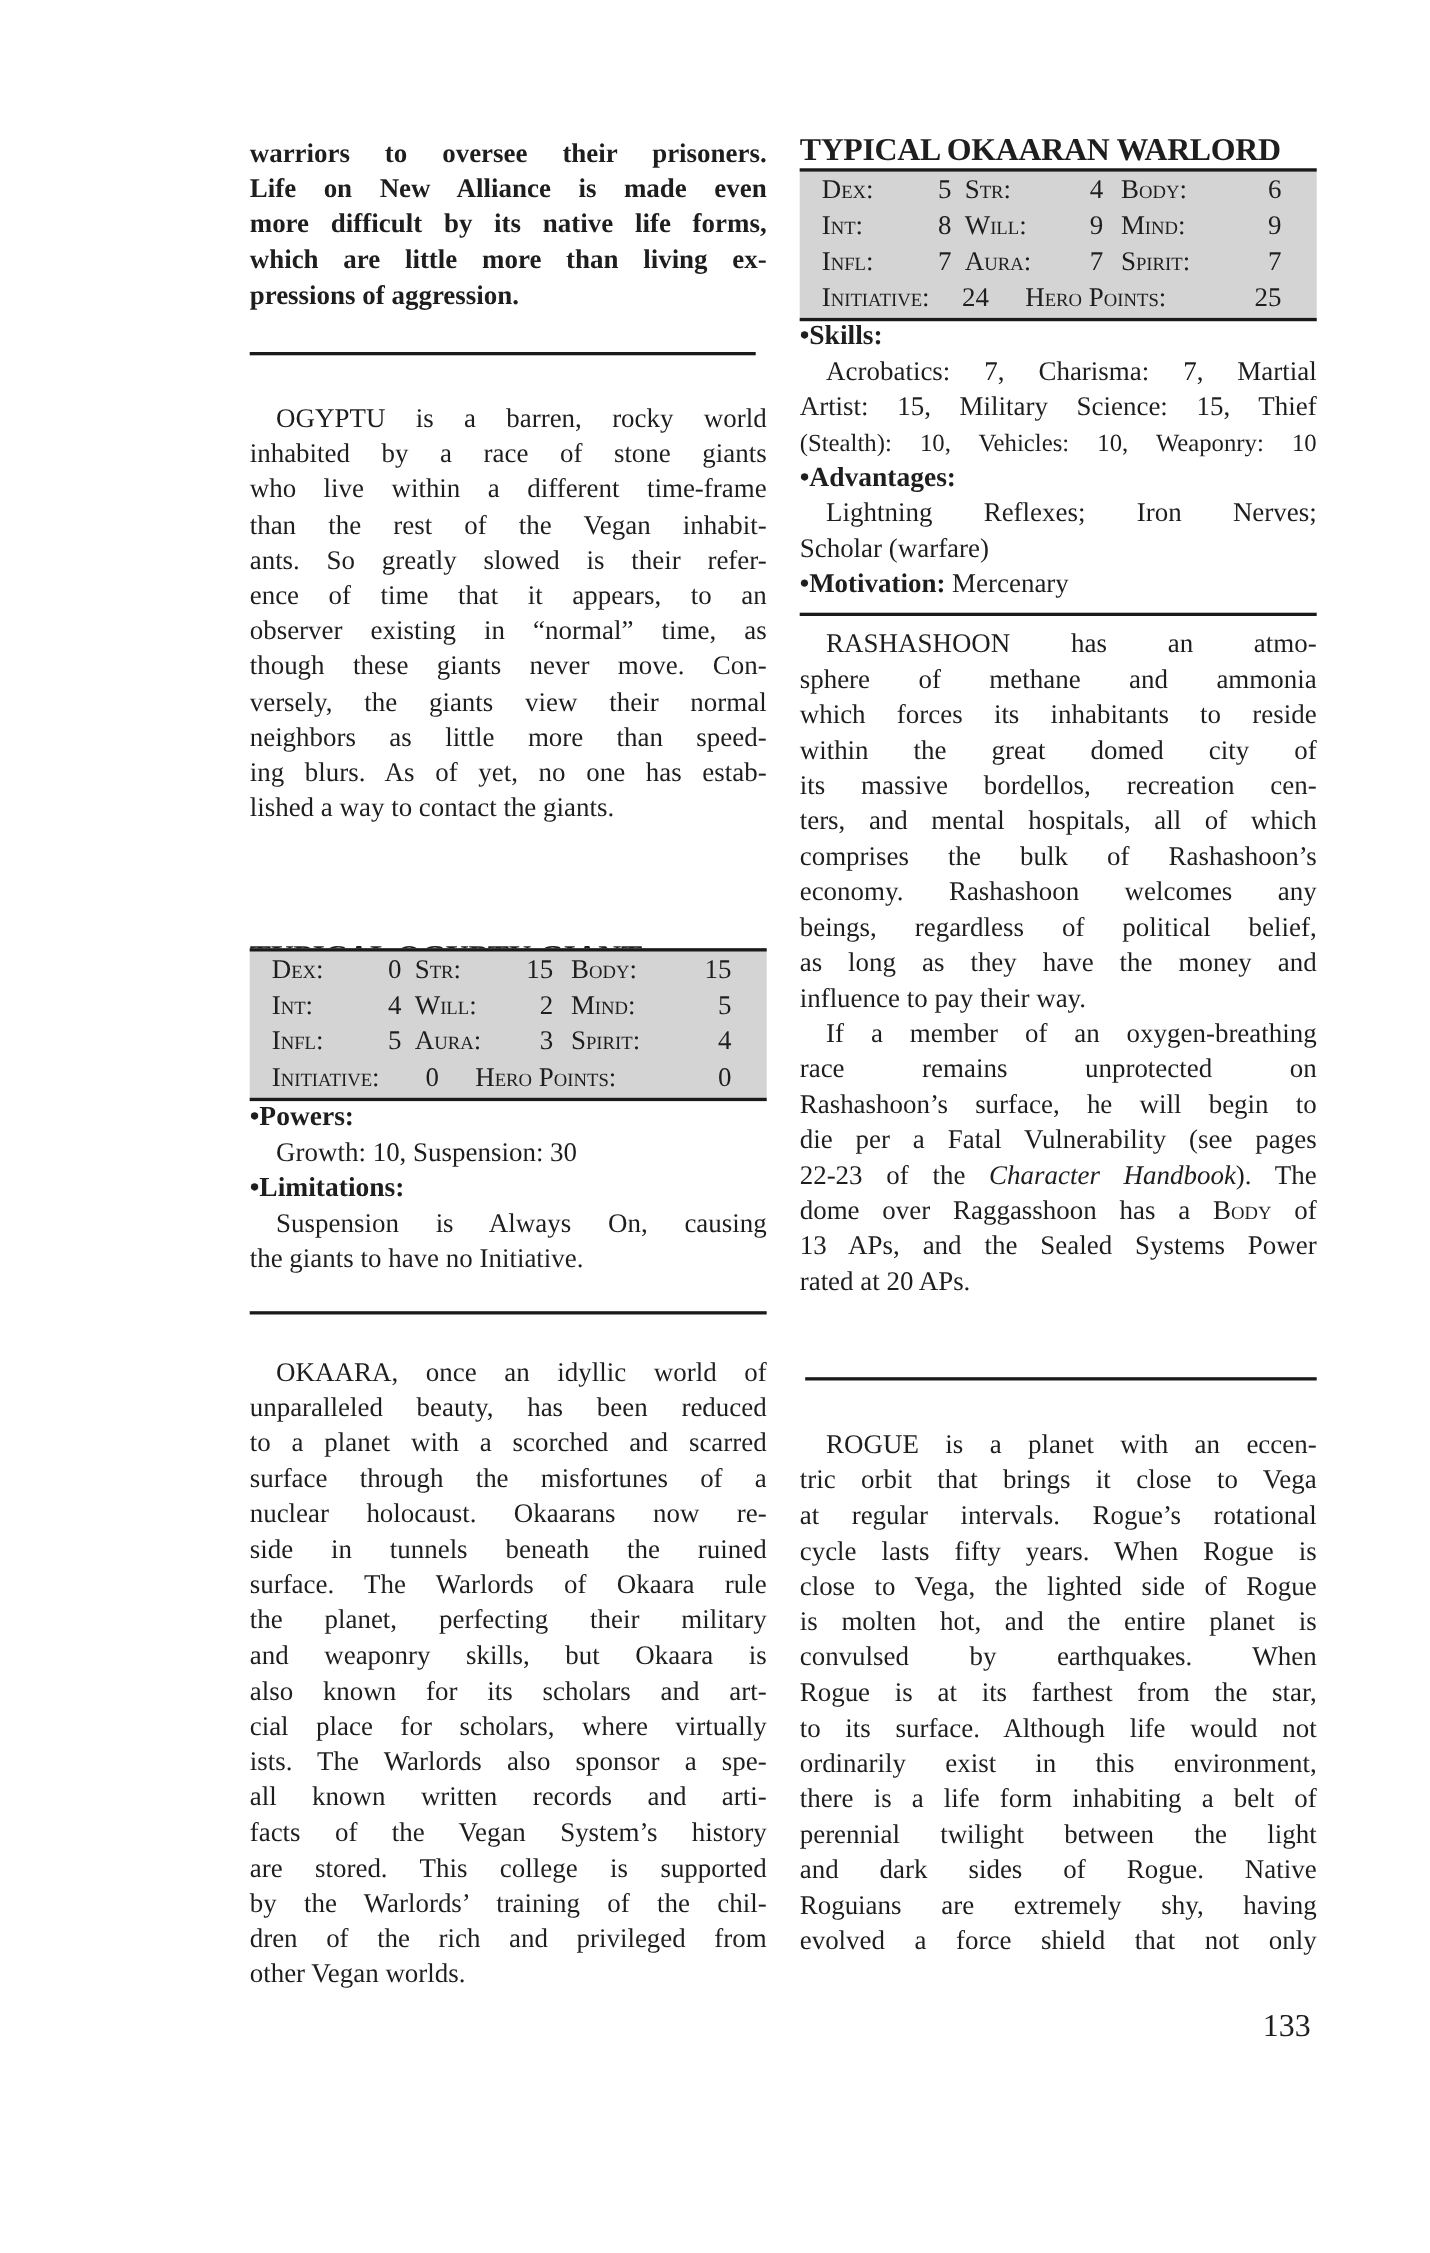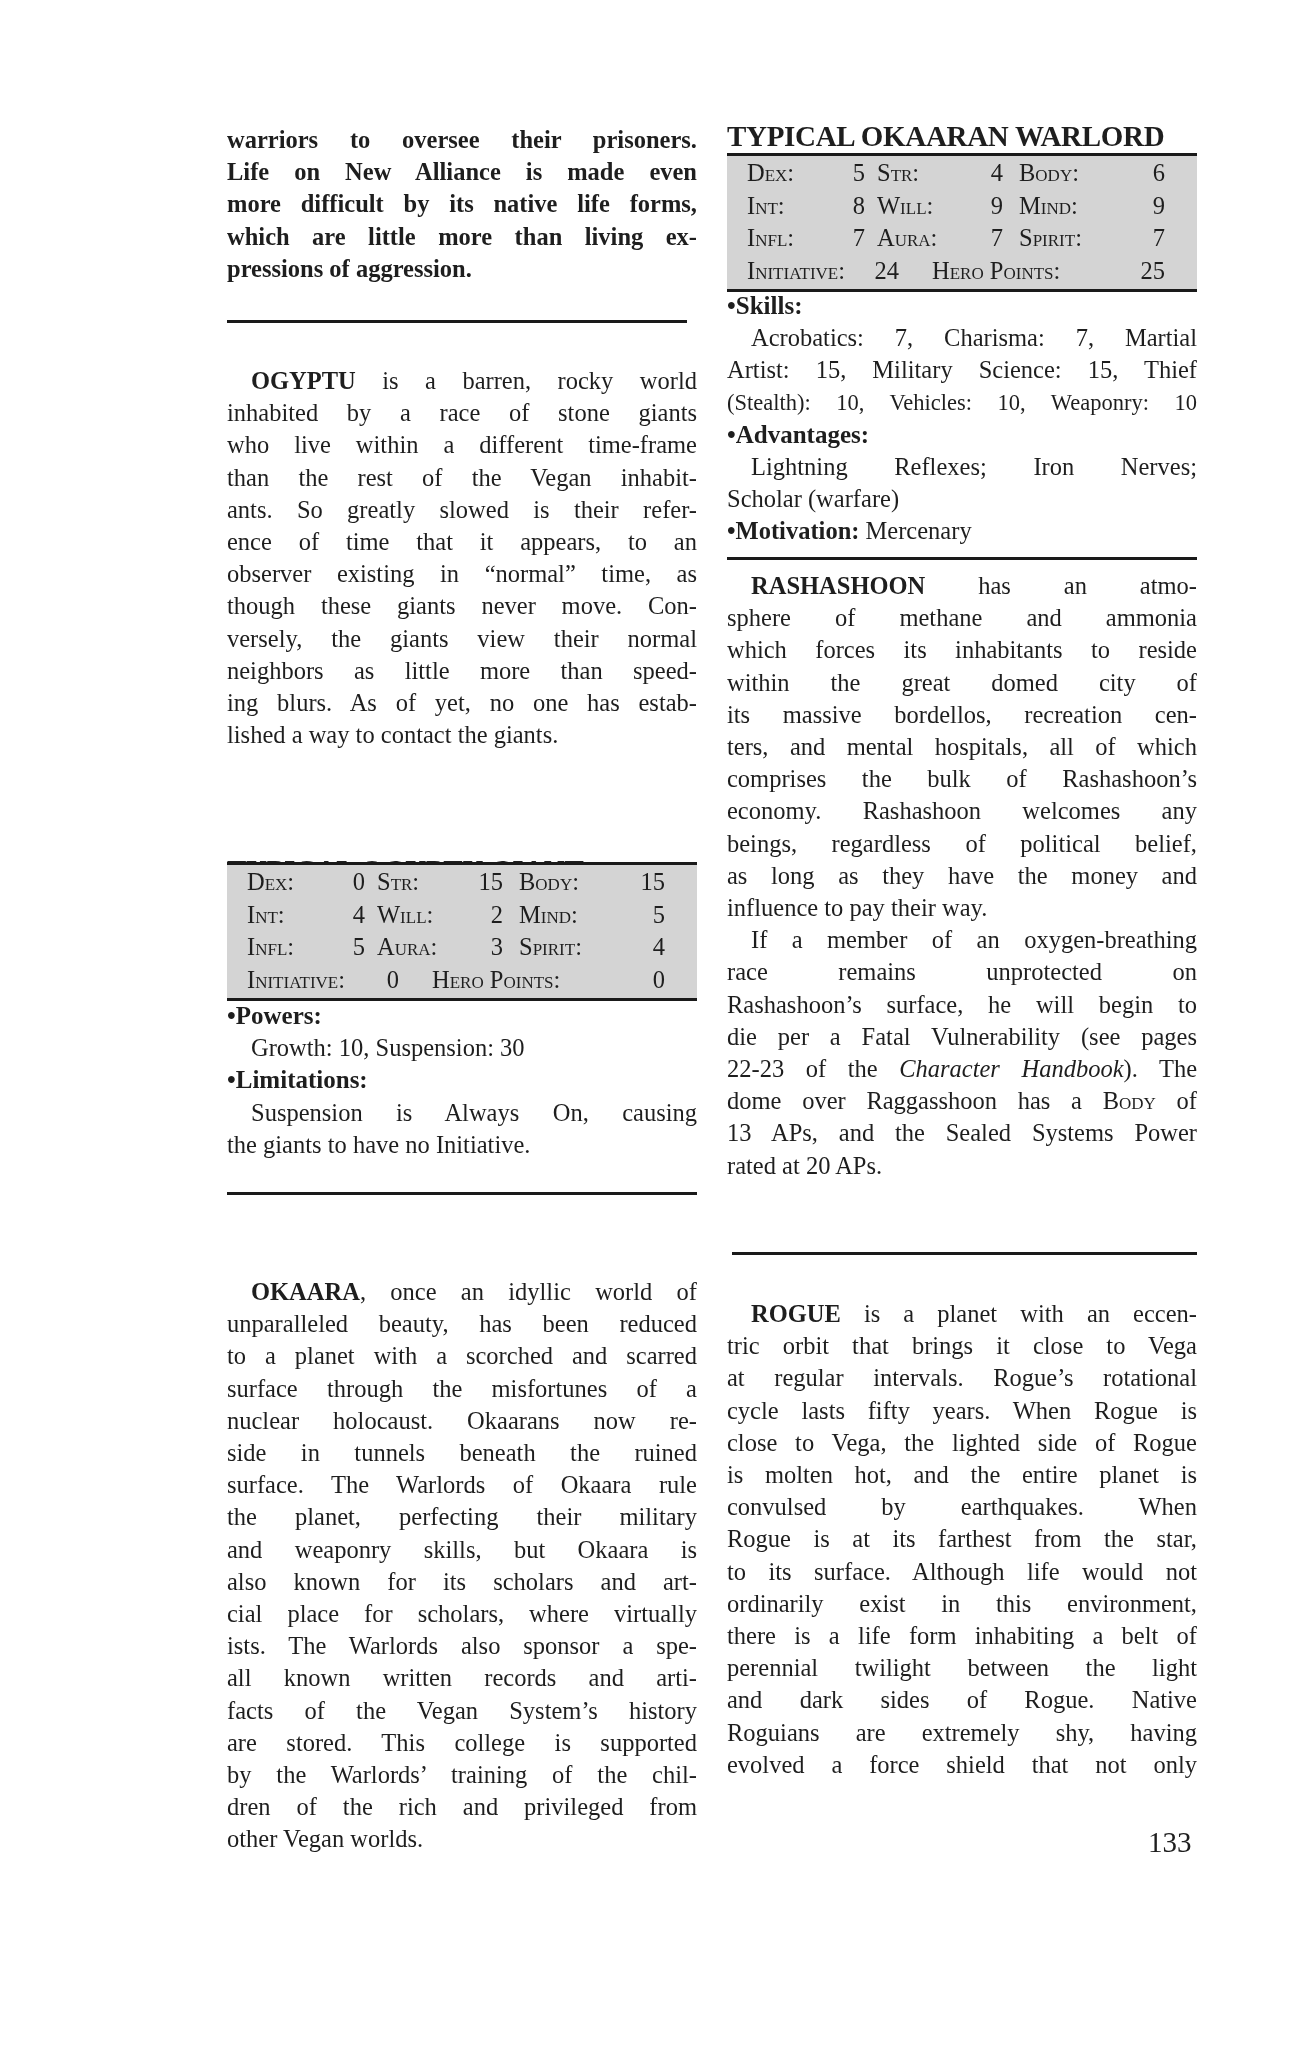--- a/index.html
+++ b/index.html
@@ -3,21 +3,21 @@
 <meta charset="utf-8">
 <style>
   html, body { margin: 0; padding: 0; background: #ffffff; }
   body { width: 1300px; height: 2048px; position: relative; overflow: hidden;
          font-family: "Liberation Serif", "DejaVu Serif", serif; color: #1e1e1e; }
   .col { position: absolute; width: 470px; }
   .p { font-size: 24.5px; line-height: 32.2px; text-align: justify; margin: 0; }
   .p .line { display: block; text-align: justify; text-align-last: justify; white-space: nowrap; }
   .p .line.last { text-align-last: left; }
   .p .line.ind { padding-left: 24px; }
-  .lead { font-weight: bold; }
+  .lead { font-weight: normal; }
   .rule { position: absolute; height: 3px; background: #1a1a1a; }
   .stat-title { position: absolute; font-weight: bold; font-size: 29px; letter-spacing: -0.3px; line-height: 30px; white-space: nowrap; }
   .stat-box { position: absolute; background: #d4d4d4; border-top: 3px solid #1a1a1a; border-bottom: 3px solid #1a1a1a; box-sizing: border-box; }
   .stat-row { position: absolute; left: 0; right: 0; height: 32px; font-size: 24.5px; }
   .stat-row span { position: absolute; top: 0; white-space: nowrap; }
   .sc { font-variant: small-caps; }
   .num { text-align: right; width: 40px; }
   .bullet { display: block; font-weight: bold; font-size: 25px; }
   .sub { display: block; }
   .pgnum { position: absolute; font-size: 29px; }
@@ -94,21 +94,21 @@
     <span class="bullet">•Powers:</span>
     <span class="sub" style="padding-left:24px;">Growth: 10, Suspension: 30</span>
     <span class="bullet">•Limitations:</span>
     <span class="line ind">Suspension is Always On, causing</span>
     <span class="line last">the giants to have no Initiative.</span>
   </div>
 </div>
 
 <div class="rule" style="left:227px; top:1192px; width:470px;"></div>
 
-<div class="col" style="left:227px; top:1232px; width:470px;margin-top:44px;">
+<div class="col" style="left:227px; top:1232px; width:470px;">
   <p class="p">
     <span class="line ind"><b class="lead">OKAARA</b><span>, once an idyllic world of</span></span>
     <span class="line">unparalleled beauty, has been reduced</span>
     <span class="line">to a planet with a scorched and scarred</span>
     <span class="line">surface through the misfortunes of a</span>
     <span class="line">nuclear holocaust. Okaarans now re-</span>
     <span class="line">side in tunnels beneath the ruined</span>
     <span class="line">surface. The Warlords of Okaara rule</span>
     <span class="line">the planet, perfecting their military</span>
     <span class="line">and weaponry skills, but Okaara is</span>

